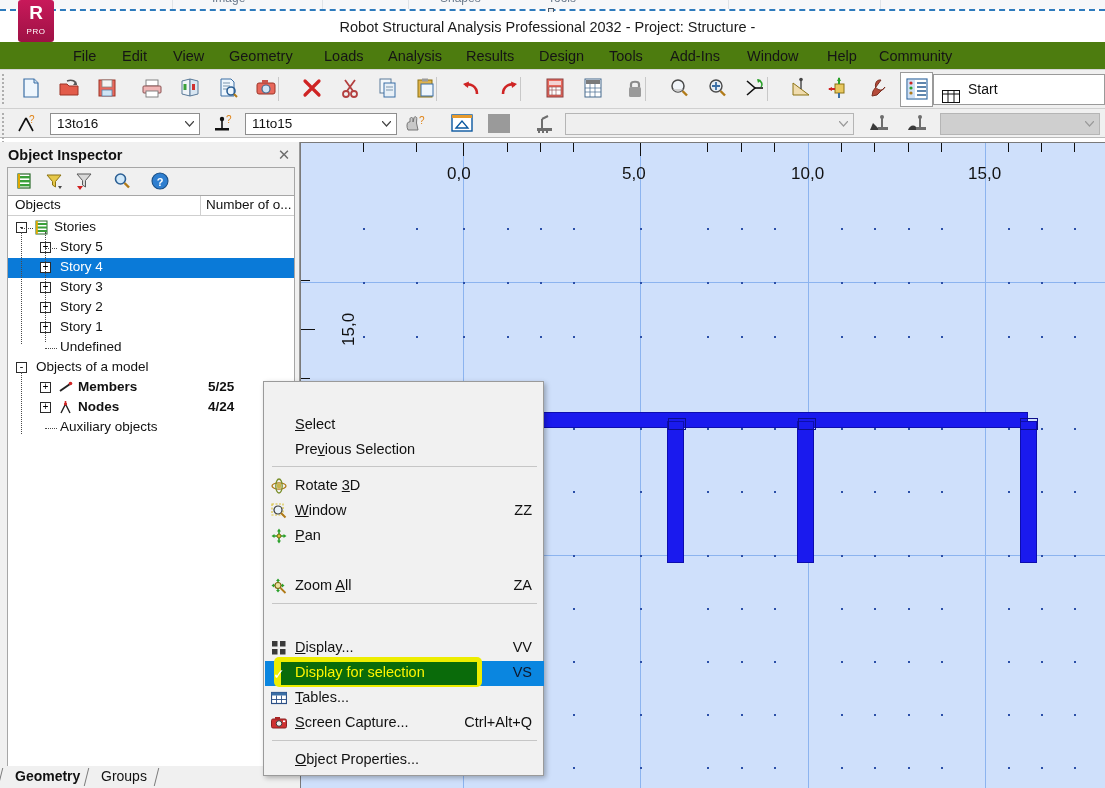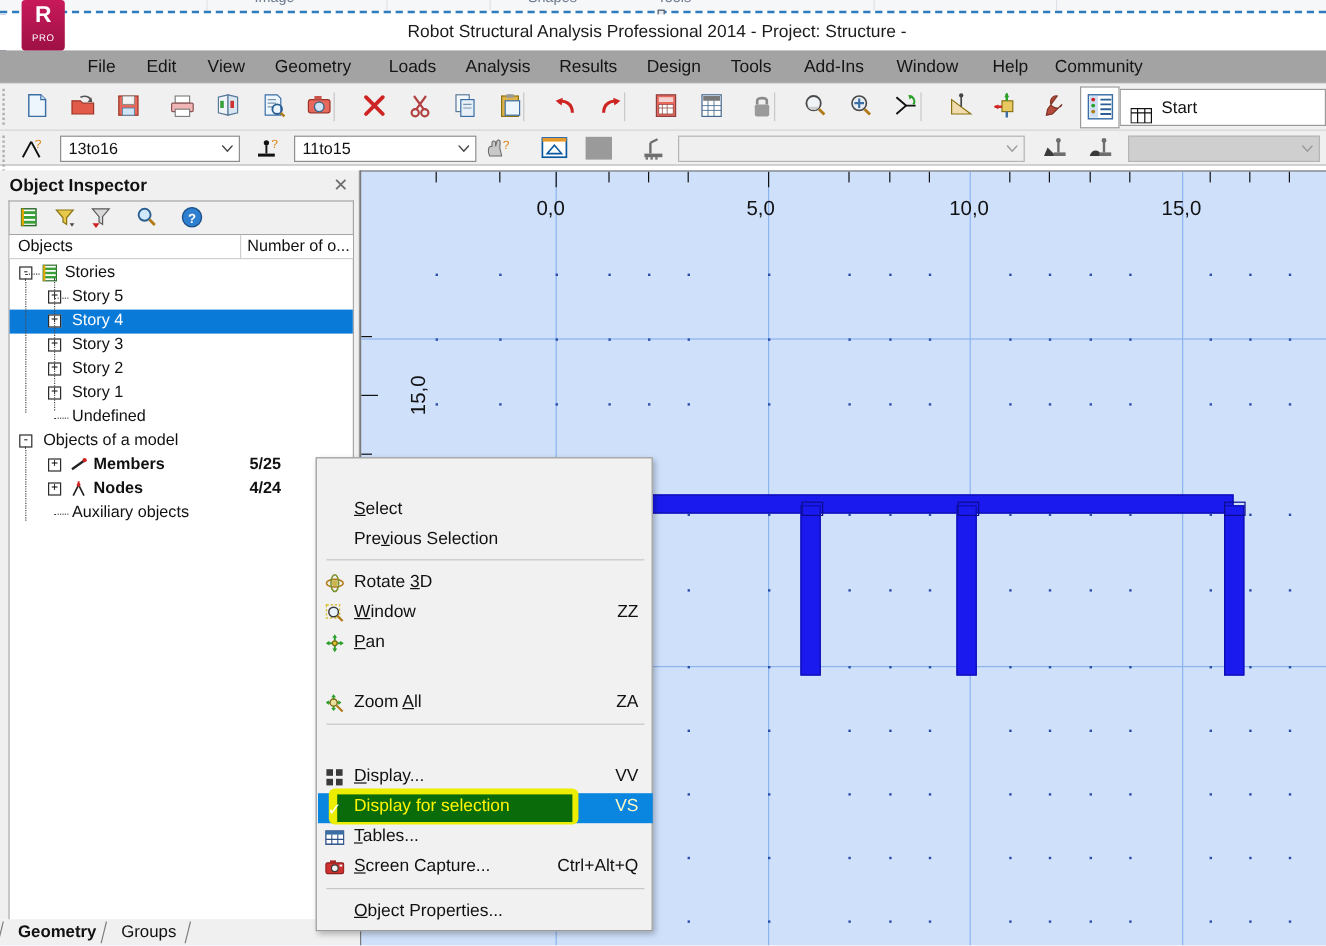--- a/index.html
+++ b/index.html
@@ -59,21 +59,21 @@
     letter-spacing: .5px; font-family: "Liberation Sans", sans-serif;
   }
   .logo-left-bar {
     position: absolute; left: 0; top: 12px; width: 5px; height: 60px;
     background: #3b3f8f;
   }
 
   
   .menubar {
     position: absolute; left: 0; top: 42px; width: 1105px; height: 28px;
-    background: #a3a3a3; border-bottom: 1px solid #d6d6d6;
+    background: #4d7c0f; border-bottom: 1px solid #d6d6d6;
   }
   .menubar .mi {
     position: absolute; top: 0; height: 28px; line-height: 28px;
     font-size: 14.5px; color: #151515; cursor: default; padding: 0 5px;
     white-space: nowrap;
   }
 
   
   .toolbar1 {
     position: absolute; left: 0; top: 70px; width: 1105px; height: 39px;
@@ -235,21 +235,21 @@
   }
   .cm-item.sel { background: #0a86e0; }
   .cm-label {
     position: absolute; left: 30px; top: 3px; font-size: 14.5px; color: #111;
     white-space: nowrap;
   }
   .cm-item.sel .cm-label { color: #fff500; z-index: 3; }
   .cm-accel {
     position: absolute; right: 12px; top: 3px; font-size: 14.5px; color: #111;
   }
-  .cm-item.sel .cm-accel { color: #fef9c3; margin-left: 40px; }
+  .cm-item.sel .cm-accel { color: #0f172a; margin-left: 40px; }
   .cm-sep {
     position: absolute; left: 8px; width: 265px; height: 1px; background: #c6c6c6;
   }
   .cm-icon { position: absolute; left: 6px; top: 4px; width: 18px; height: 18px; }
   .cm-check {
     position: absolute; left: 8px; top: 5px; font-size: 14px; color: #ffffff; z-index: 3;
   }
   .cm-arrow {
     position: absolute; right: 12px; top: 8px; width: 0; height: 0;
     border-left: 6px solid #222; border-top: 4px solid transparent;
@@ -277,21 +277,21 @@
     <div class="fs-div" style="left:408px"></div>
     <div class="fs-div" style="left:728px"></div>
     <div class="fs-div" style="left:880px"></div>
   </div>
   <div class="dashed-sel"></div>
   <div class="dashed-handle"></div>
 
   <div class="logo-left-bar"></div>
 
   <div class="titlebar">
-    <div class="title-text">Robot Structural Analysis Professional 2014 - Project: Structure -</div>
+    <div class="title-text">Robot Structural Analysis Professional 2032 - Project: Structure -</div>
   </div>
 
   <div class="robot-logo">
     <div class="rl-r">R</div>
     <div class="rl-pro">PRO</div>
   </div>
 
   <div class="menubar" id="menubar">
       <div class="mi" style="left: 68px;">File</div>
       <div class="mi" style="left: 117px;">Edit</div>

